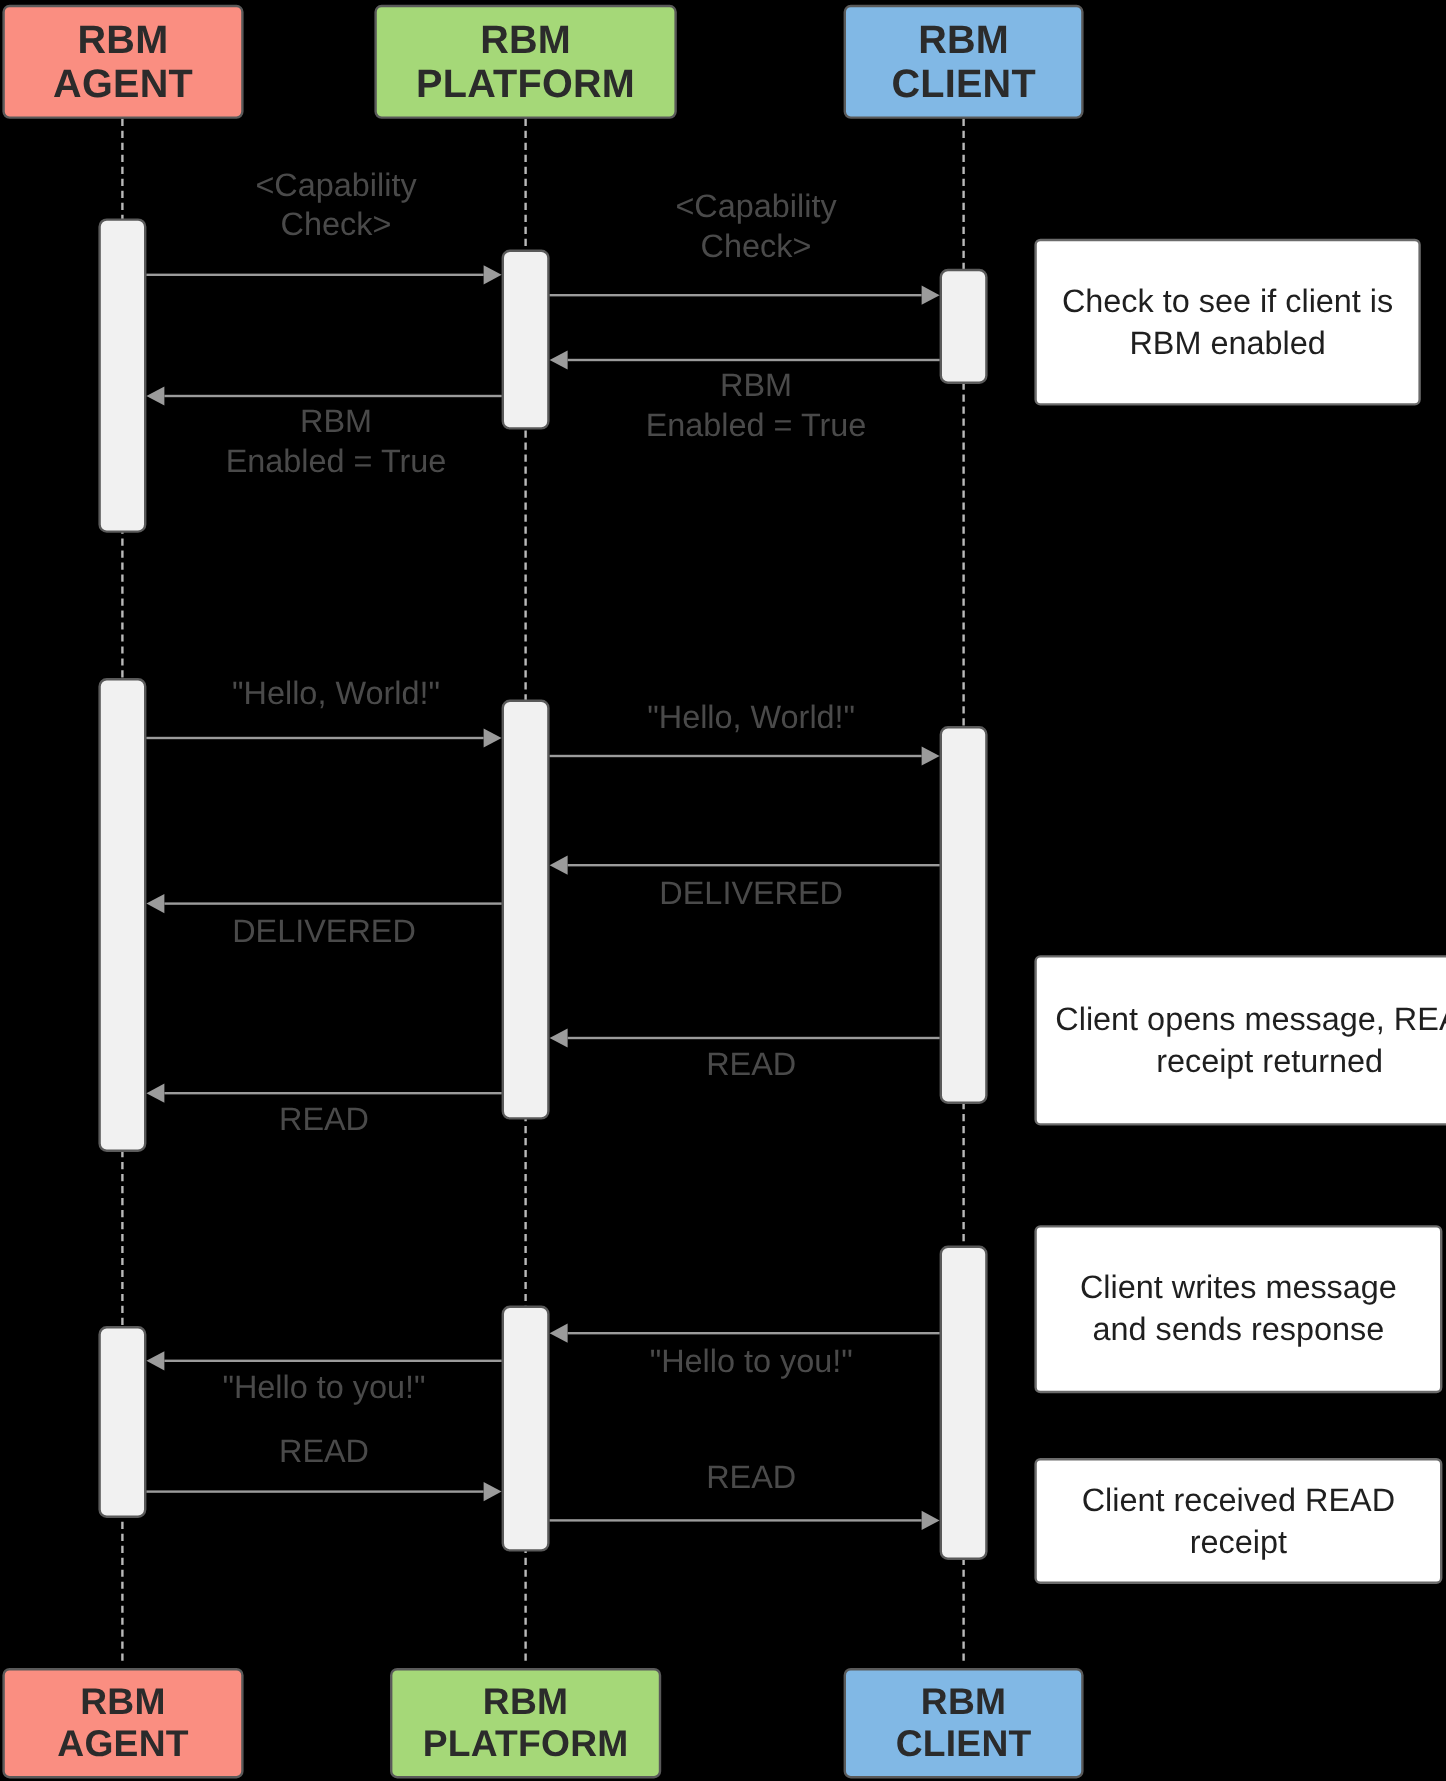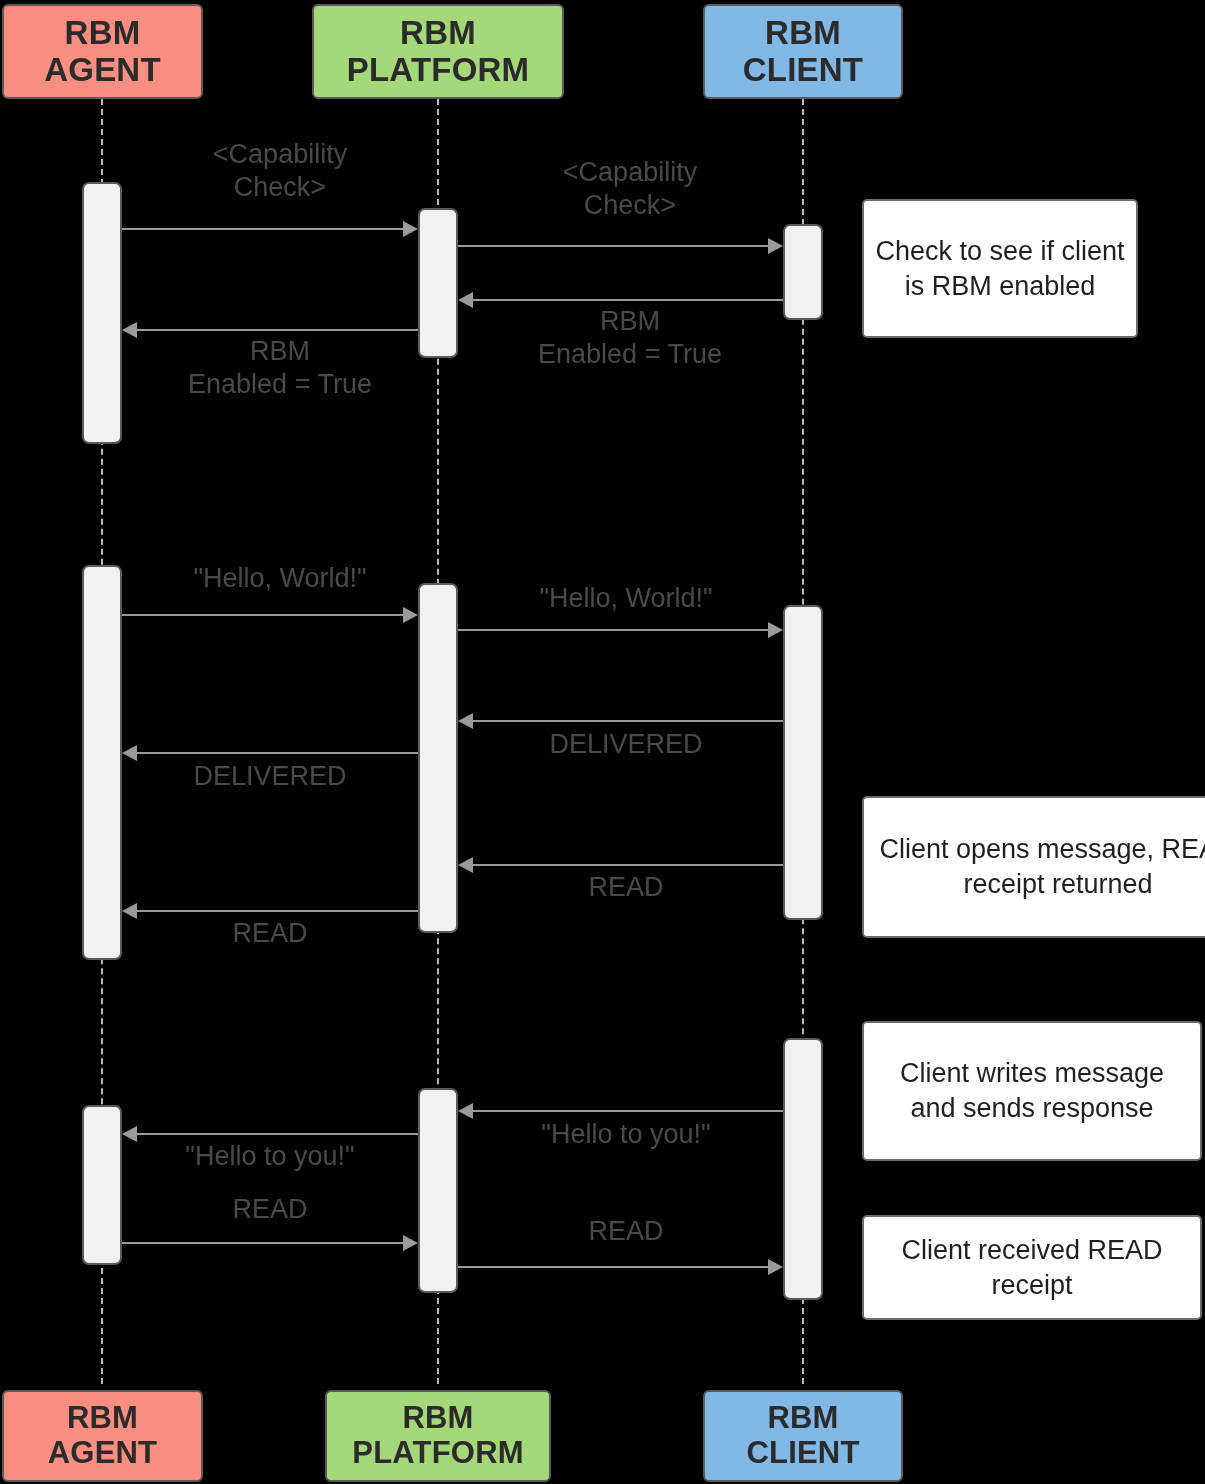--- a/index.html
+++ b/index.html
@@ -194,21 +194,21 @@
   <div class="arrow-head left" style="left:122px; top:1126px;"></div>
 
   <div class="msg-label" style="left:140px; top:1193px; width:260px;">READ</div>
   <div class="msg-line" style="left:122px; top:1242px; width:281px;"></div>
   <div class="arrow-head right" style="left:403px; top:1235px;"></div>
 
   <div class="msg-label" style="left:496px; top:1215px; width:260px;">READ</div>
   <div class="msg-line" style="left:458px; top:1266px; width:310px;"></div>
   <div class="arrow-head right" style="left:768px; top:1259px;"></div>
 
-  <div class="note-box" style="left:862px; top:199px; width:276px; height:139px;">Check to see if client is RBM enabled</div>
+  <div class="note-box" style="left:862px; top:199px; width:322px; height:139px;">Check to see if client is RBM enabled</div>
 
 
   <div class="note-box" style="left:862px; top:796px; width:392px; height:142px;">Client opens message, READ receipt returned</div>
 
   <div class="note-box" style="left:862px; top:1021px; width:340px; height:140px;">Client writes message and sends response</div>
 
   <div class="note-box" style="left:862px; top:1215px; width:340px; height:105px;">Client received READ receipt</div>
 
 </div>
 

